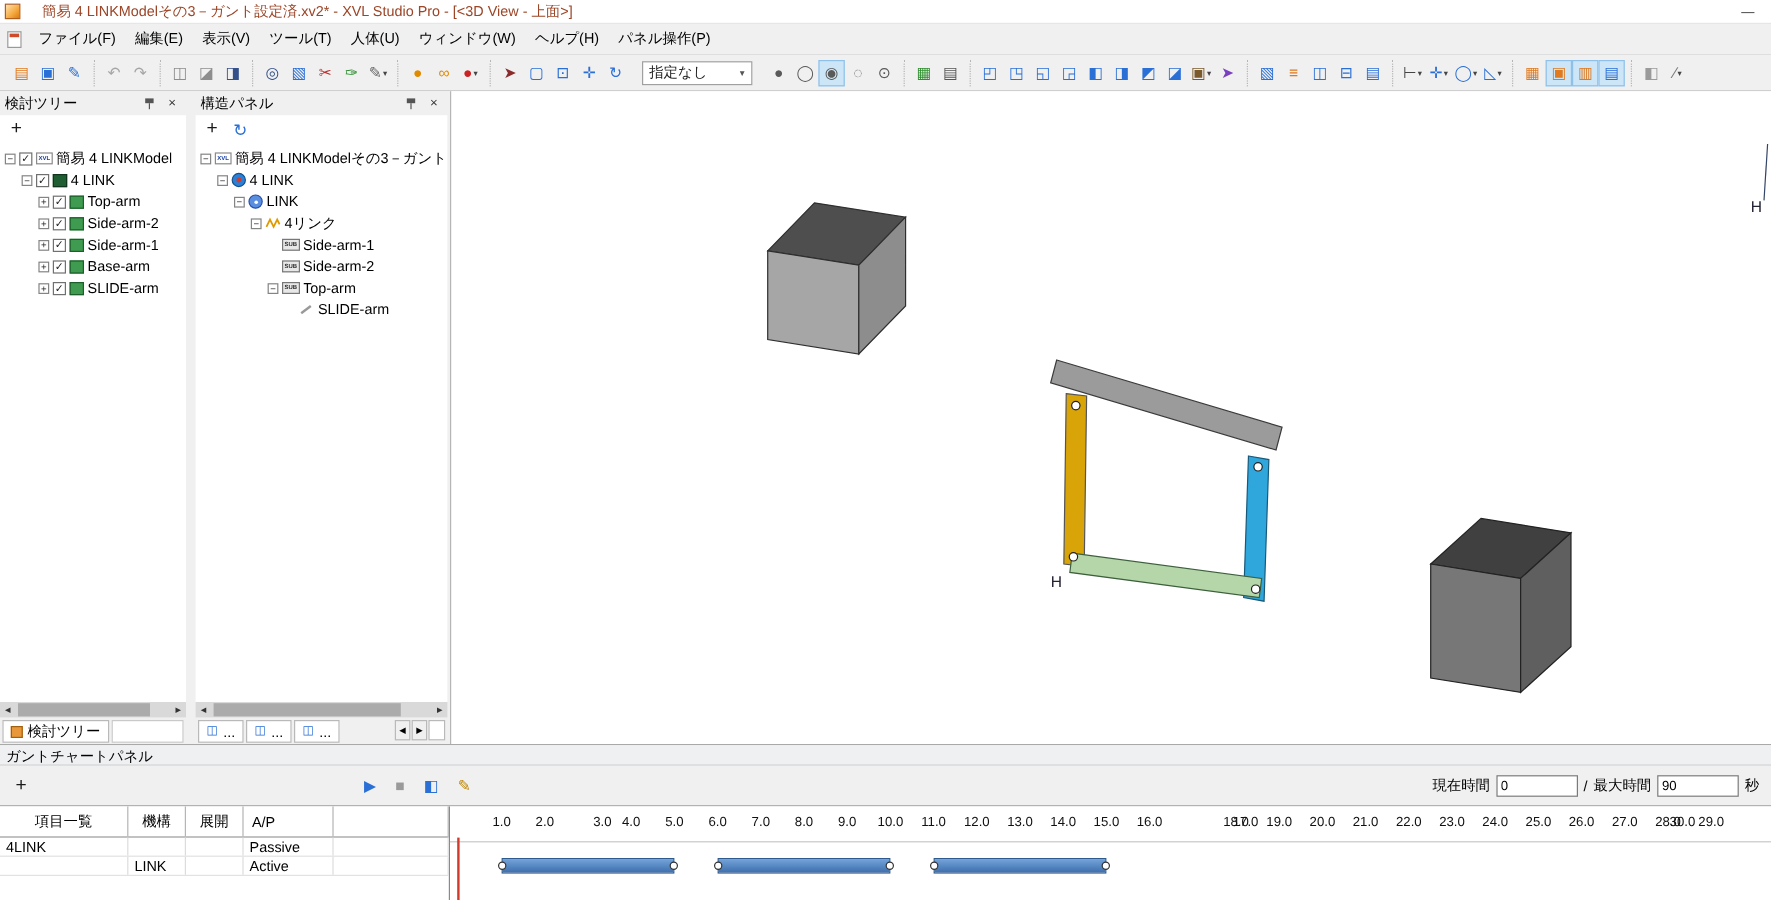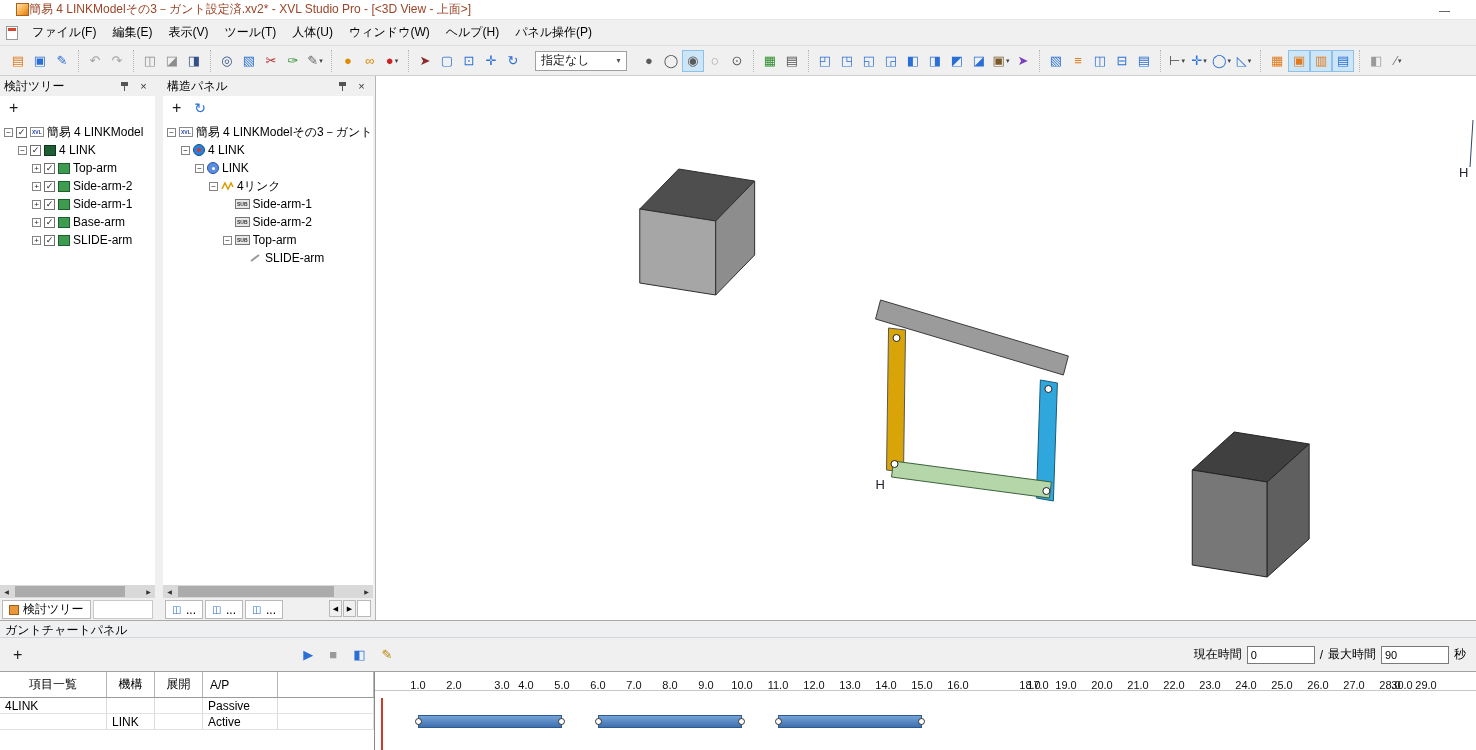--- a/index.html
+++ b/index.html
@@ -1,22 +1,22 @@
 <!DOCTYPE html>
 <html><head>
 <meta charset="utf-8">
 <style>
   *{box-sizing:border-box;margin:0;padding:0}
   html,body{width:1476px;height:750px;overflow:hidden}
   body{font-family:"Liberation Sans","DejaVu Sans",sans-serif;font-size:12px;color:#000;
        background:#f0f0f0;display:flex;flex-direction:column}
 
   
-  .titlebar{height:20px;background:#fff;display:flex;align-items:center;gap:0;
-            padding:0 16px;border-bottom:1px solid #e6e6e6;flex:none}
+  .titlebar{height:20px;background:#fff;display:flex;align-items:center;gap:18px;
+            padding:0 4px;border-bottom:1px solid #e6e6e6;flex:none}
   .appicon{width:13px;height:13px;border:1px solid #b05e1e;flex:none;
            background:linear-gradient(135deg,#ffe2ae 0%,#f5a93e 60%,#d97b12 100%)}
   .titlebar .title{color:#9c4527;white-space:nowrap;overflow:hidden;flex:1}
   .win-min{margin-left:auto;padding:0 10px;font-size:11px;color:#333;flex:none;cursor:default}
 
   
   .menubar{height:26px;display:flex;align-items:center;padding:0 4px;flex:none;
            background:#f0f0f0;border-bottom:1px solid #dedede}
   .menu-appicon{width:12px;height:14px;background:#fff;border:1px solid #999;margin:0 6px 0 2px;
                 position:relative;flex:none}
@@ -111,21 +111,21 @@
   .gleft{width:375px;flex:none;border-right:1px solid #8a8a8a;background:#fff}
   .glhead,.glrow{display:grid;grid-template-columns:107px 48px 48px 75px 1fr}
   .glhead{height:26px;border-bottom:1px solid #9a9a9a}
   .glhead .glc{display:flex;align-items:center;justify-content:center;border-right:1px solid #b5b5b5;
                font-size:12px;overflow:hidden}
   .glhead .glc.lft{justify-content:flex-start;padding-left:7px}
   .glrow{height:16px;border-bottom:1px solid #e2e2e2}
   .glrow .glc{display:flex;align-items:center;padding-left:5px;border-right:1px solid #dcdcdc;
               overflow:hidden;white-space:nowrap}
   .gchart{flex:1;position:relative;overflow:hidden;background:#fff}
-  .gc-head{position:absolute;left:0;top:0;right:0;height:19px;border-bottom:1px solid #c8c8c8}
+  .gc-head{position:absolute;left:0;top:0;right:0;height:30px;border-bottom:1px solid #c8c8c8}
   .gtick{position:absolute;top:7px;transform:translateX(-50%);font-size:11px;color:#111}
   .gc-cursor{position:absolute;top:26px;bottom:0;width:2px;background:#d03a2a}
   .gbar{position:absolute;top:43px;height:13px;border:1px solid #2f5a8f;
         background:linear-gradient(#74a3d8,#3f6fae)}
   .gdot{position:absolute;top:2px;width:7px;height:7px;border-radius:50%;background:#fff;border:1px solid #333}
   .gdot.l{left:-4px}
   .gdot.r{right:-4px}
 </style>
 </head>
 <body>

